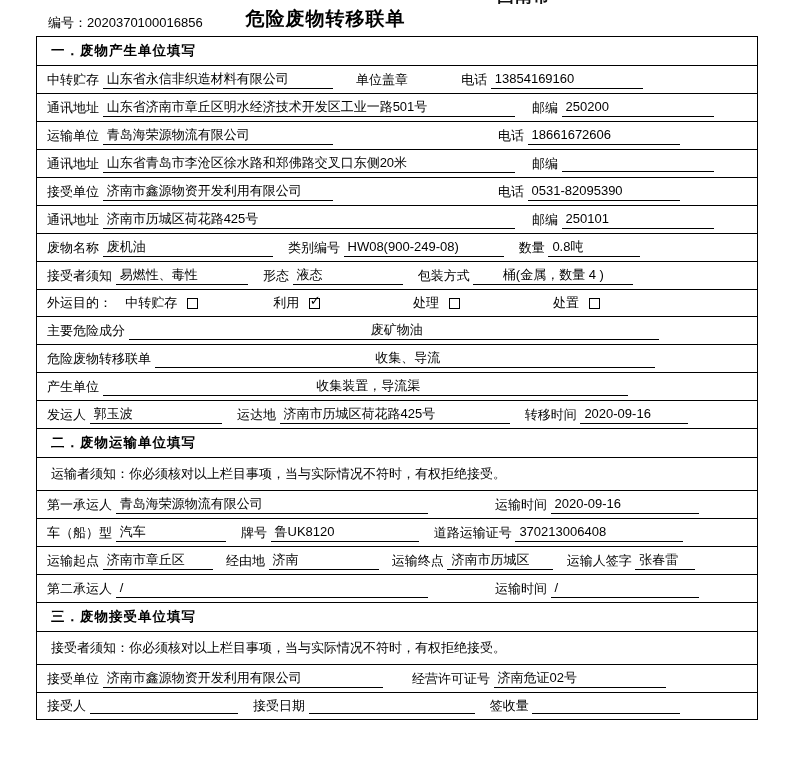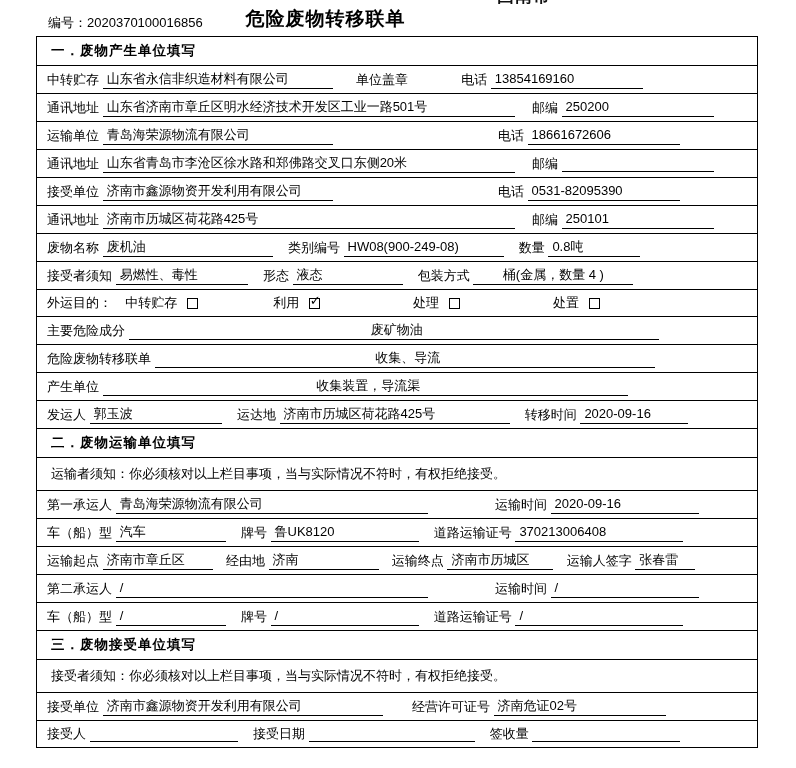--- a/index.html
+++ b/index.html
@@ -331,32 +331,20 @@
     <tr>
       <td class="cellpad">
         <span class="lbl">第二承运人</span>
         <span class="val" style="width:312px">/</span>
         <span class="gap" style="width:60px">&nbsp;</span>
         <span class="lbl">运输时间</span>
         <span class="val" style="width:148px">/</span>
       </td>
     </tr>
 
-    <tr>
-      <td class="cellpad">
-        <span class="lbl">车（船）型</span>
-        <span class="val" style="width:110px">/</span>
-        <span class="gap" style="width:8px">&nbsp;</span>
-        <span class="lbl">牌号</span>
-        <span class="val" style="width:148px">/</span>
-        <span class="gap" style="width:8px">&nbsp;</span>
-        <span class="lbl">道路运输证号</span>
-        <span class="val" style="width:168px">/</span>
-      </td>
-    </tr>
 
 
     <tr>
       <td class="sec-head">三．废物接受单位填写</td>
     </tr>
 
     <tr>
       <td class="notice">接受者须知：你必须核对以上栏目事项，当与实际情况不符时，有权拒绝接受。</td>
     </tr>
 

